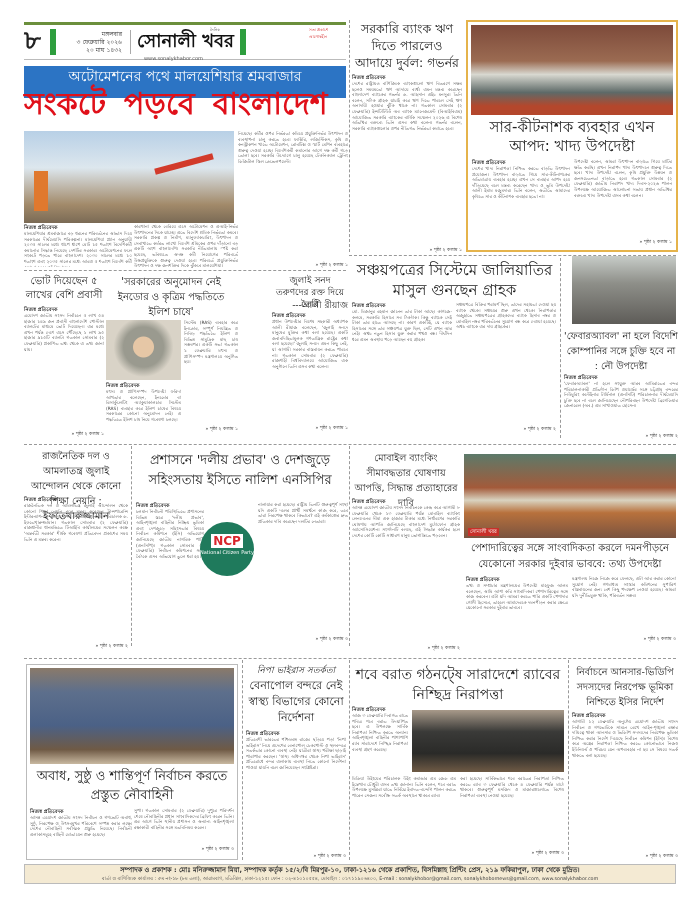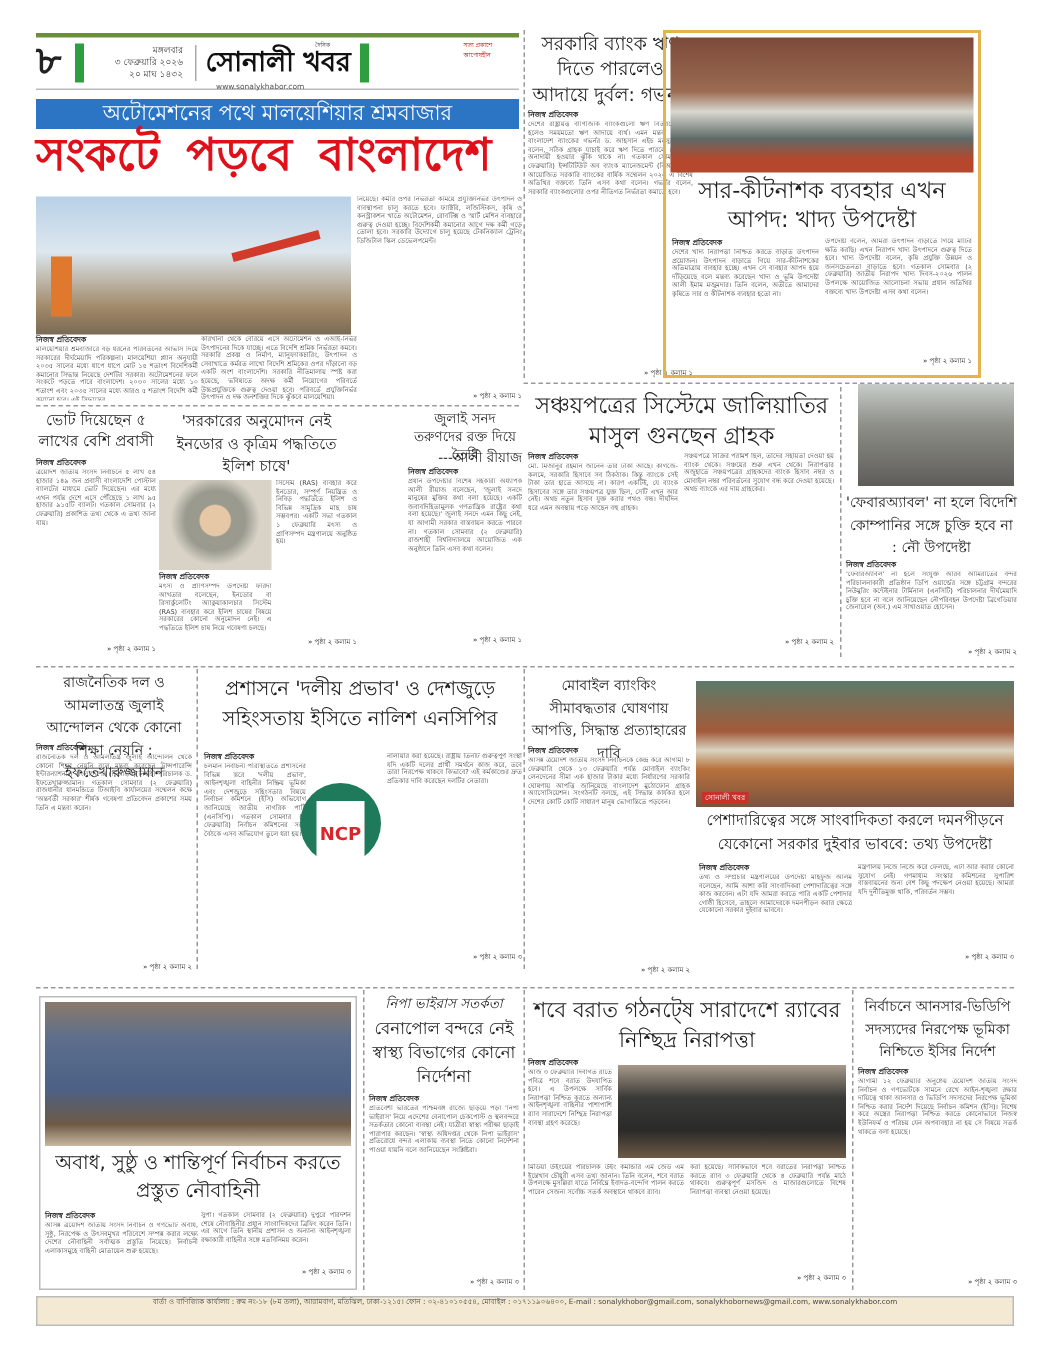--- a/index.html
+++ b/index.html
@@ -9,40 +9,40 @@
   .page-num { font-size: 26px; font-weight: bold; color: #222; width: 22px; margin-right: 4px; font-family: "DejaVu Serif", serif; }
   .green-bar { width: 6px; height: 26px; background: #2e9e3e; margin-right: 4px; }
   .section-logo { font-family: "DejaVu Serif", serif; font-size: 20px; color: #1b6ea8; font-style: italic; width: 90px; }
   .dateblock { font-size: 6px; text-align: right; line-height: 8px; width: 62px; color: #333; }
   .website { position: absolute; left: 120px; bottom: -2px; font-size: 5px; color: #555; }
   .paper-sep { width: 1px; height: 24px; background: #aaa; margin: 0 6px 0 8px; }
   .paper-brand { font-size: 18px; font-weight: bold; color: #111; font-family: "DejaVu Serif", serif; }
   .paper-tag { position: absolute; left: 186px; top: 2px; font-size: 4px; color: #444; }
   .paper-tag2 { position: absolute; left: 285px; top: 2px; font-size: 4px; color: #c00; }
 
-  .kicker { left: 24px; top: 66px; width: 322px; height: 20px; background: #2c74c4; color: #fff; font-size: 14px; text-align: center; line-height: 20px; }
+  .kicker { left: 24px; top: 66px; width: 322px; height: 32px; background: #2c74c4; color: #fff; font-size: 14px; text-align: center; line-height: 20px; }
   .lead-headline { left: 24px; top: 86px; width: 322px; height: 40px; color: #e0101a; font-size: 30px; font-weight: bold; text-align: left; line-height: 40px; font-family: Liberation Mono, monospace; }
   .photo-workers { left: 24px; top: 131px; width: 210px; height: 92px; background: linear-gradient(180deg,#b8d0e6 0%,#dde7ee 40%,#a28a6a 80%,#7a6a55 100%); }
   .photo-workers::before{content:"";position:absolute;left:10px;top:40px;width:14px;height:40px;background:#e0792e;}
   .photo-workers::after{content:"";position:absolute;left:130px;top:30px;width:60px;height:6px;background:#d23b2b;transform:rotate(-15deg);}
 
   .col-text { font-size: 4.4px; line-height: 5.6px; color: #444; text-align: justify; overflow: hidden; }
   .byline { font-size: 5px; font-weight: bold; color: #222; line-height: 7px; }
   .jump { font-size: 4.6px; color: #222; text-align: right; line-height: 6px; }
 
   .hl { color: #222; text-align: center; font-family: "DejaVu Sans", sans-serif; }
   .dotted-v { border-left: 1px dashed #999; }
   .dotted-h { border-top: 1px dashed #999; }
 
   .boxed { border: 2px solid #e5b34b; }
   .event-photo { background: linear-gradient(180deg,#7d4a3a 0%,#9b6b52 40%,#d8d8d0 55%,#5e6a68 75%,#b4472c 90%); }
   .portrait-gray { background: linear-gradient(180deg,#c7ccc8 0%,#8e8f89 40%,#5e5c58 100%); }
   .portrait-woman { background: radial-gradient(circle at 50% 45%,#e6c7a6 0 20%,#9a9a8f 22% 40%,#d9d3c7 60%); }
   .ncp-logo { width: 54px; height: 54px; border-radius: 50%; background: #1f7a5c; color: #fff; text-align: center; }
-  .ncp-logo .n { display:inline-block; margin-top: 12px; background:#fff; color:#d9262c; font-weight:bold; font-size: 12px; padding: 15px 2px; }
+  .ncp-logo .n { display:inline-block; margin-top: 12px; background:#fff; color:#d9262c; font-weight:bold; font-size: 12px; padding: 0 2px; }
   .ncp-logo .t { font-size: 5px; line-height: 6px; }
   .stage-photo { background: linear-gradient(180deg,#5c7a6a 0%,#a35a3a 40%,#d9d3c0 55%,#b8713c 70%,#7a5340 100%); }
   .navy-photo { background: linear-gradient(180deg,#8a7a6a 0%,#5d6f8c 25%,#4b6186 60%,#6f5a45 85%,#c8b8a0 100%); }
   .rab-photo { background: linear-gradient(180deg,#a89a8a 0%,#3a3a38 35%,#2a2a28 70%,#6e5a45 100%); }
 
   .footer { left: 24px; top: 864px; width: 652px; height: 20px; background: #f4ead3; border: 1px solid #bbb; text-align: center; }
   .footer .l1 { font-size: 6.6px; color: #333; line-height: 10px; font-weight: bold; }
   .footer .l2 { font-size: 4.8px; color: #444; line-height: 8px; }
 </style>
 </head>
@@ -80,21 +80,21 @@
 <div class="abs jump" style="left:238px;top:262px;width:110px;">» পৃষ্ঠা ২ কলাম ১</div>
 
 <div class="abs dotted-v" style="left:349px;top:20px;height:232px;"></div>
 <div class="abs hl" style="left:352px;top:20px;width:110px;font-size:12.5px;line-height:17px;">সরকারি ব্যাংক ঋণ দিতে পারলেও আদায়ে দুর্বল: গভর্নর</div>
 <div class="abs" style="left:352px;top:74px;width:110px;">
   <div class="byline">নিজস্ব প্রতিবেদক</div>
   <div class="col-text" style="height:166px">দেশের রাষ্ট্রায়ত্ত বাণিজ্যিক ব্যাংকগুলো ঋণ বিতরণে সক্ষম হলেও সময়মতো ঋণ আদায়ে ব্যর্থ। এমন মন্তব্য করেছেন বাংলাদেশ ব্যাংকের গভর্নর ড. আহসান এইচ মনসুর। তিনি বলেন, সঠিক গ্রাহক যাচাই করে ঋণ দিতে পারলে সেই ঋণ অনাদায়ী হওয়ার ঝুঁকি থাকে না। গতকাল সোমবার (২ ফেব্রুয়ারি) ইন্সটিটিউট অব ব্যাংক ম্যানেজমেন্ট (বিআইবিএম) আয়োজিত সরকারি ব্যাংকের বার্ষিক সম্মেলন ২০২৬ এ বিশেষ অতিথির বক্তব্যে তিনি এসব কথা বলেন। গভর্নর বলেন, সরকারি ব্যাংকগুলোর ওপর নীতিগত নির্ভরতা কমাতে হবে।</div>
   <div class="jump">» পৃষ্ঠা ২ কলাম ১</div>
 </div>
 
-<div class="abs boxed" style="left:442px;top:20px;width:212px;height:232px;">
+<div class="abs boxed" style="left:466px;top:20px;width:212px;height:232px;">
   <div class="event-photo" style="position:absolute;left:3px;top:3px;width:202px;height:90px;"></div>
   <div class="hl" style="position:absolute;left:3px;top:96px;width:202px;font-size:15px;line-height:19px;">সার-কীটনাশক ব্যবহার এখন আপদ: খাদ্য উপদেষ্টা</div>
   <div style="position:absolute;left:4px;top:137px;width:98px;">
     <div class="byline">নিজস্ব প্রতিবেদক</div>
     <div class="col-text" style="height:80px">দেশের খাদ্য নিরাপত্তা নিশ্চিত করতে বাড়তি উৎপাদন প্রয়োজন। উৎপাদন বাড়াতে গিয়ে সার-কীটনাশকের অতিমাত্রায় ব্যবহার হচ্ছে। এখন সে ব্যবহার আপদ হয়ে দাঁড়িয়েছে বলে মন্তব্য করেছেন খাদ্য ও ভূমি উপদেষ্টা আলী ইমাম মজুমদার। তিনি বলেন, অতীতে আমাদের কৃষিতে সার ও কীটনাশক ব্যবহার হতো না।</div>
   </div>
   <div style="position:absolute;left:106px;top:137px;width:98px;">
     <div class="col-text" style="height:80px">উপদেষ্টা বলেন, আমরা উৎপাদন বাড়াতে গিয়ে মাটির ক্ষতি করছি। এখন নিরাপদ খাদ্য উৎপাদনে গুরুত্ব দিতে হবে। খাদ্য উপদেষ্টা বলেন, কৃষি প্রযুক্তি উন্নয়ন ও জনসচেতনতা বাড়াতে হবে। গতকাল সোমবার (২ ফেব্রুয়ারি) জাতীয় নিরাপদ খাদ্য দিবস-২০২৬ পালন উপলক্ষে আয়োজিত আলোচনা সভায় প্রধান অতিথির বক্তব্যে খাদ্য উপদেষ্টা এসব কথা বলেন।</div>
     <div class="jump">» পৃষ্ঠা ২ কলাম ১</div>
   </div>
@@ -233,14 +233,15 @@
 
 <div class="abs dotted-v" style="left:568px;top:660px;height:200px;"></div>
 <div class="abs hl" style="left:572px;top:664px;width:106px;font-size:9.5px;line-height:15px;">নির্বাচনে আনসার-ভিডিপি সদস্যদের নিরপেক্ষ ভূমিকা নিশ্চিতে ইসির নির্দেশ</div>
 <div class="abs" style="left:572px;top:712px;width:106px;">
   <div class="byline">নিজস্ব প্রতিবেদক</div>
   <div class="col-text" style="height:134px">আগামী ১২ ফেব্রুয়ারি অনুষ্ঠেয় ত্রয়োদশ জাতীয় সংসদ নির্বাচন ও গণভোটকে সামনে রেখে আইন-শৃঙ্খলা রক্ষার দায়িত্বে থাকা আনসার ও ভিডিপি সদস্যদের নিরপেক্ষ ভূমিকা নিশ্চিত করার নির্দেশ দিয়েছে নির্বাচন কমিশন (ইসি)। বিশেষ করে অস্ত্রের নিরাপত্তা নিশ্চিত করতে কোনোভাবে নিজস্ব ইউনিফর্ম ও পরিচয় যেন অপব্যবহার না হয় সে বিষয়ে সতর্ক থাকতে বলা হয়েছে।</div>
   <div class="jump">» পৃষ্ঠা ২ কলাম ৩</div>
 </div>
 
 <div class="abs footer">
+  <div class="l1">সম্পাদক ও প্রকাশক : মোঃ মনিরুজ্জামান মিয়া, সম্পাদক কর্তৃক ১৫/২/বি মিরপুর-১০, ঢাকা-১২১৬ থেকে প্রকাশিত, বিসমিল্লাহ প্রিন্টিং প্রেস, ২১৯ ফকিরাপুল, ঢাকা থেকে মুদ্রিত।</div>
   <div class="l2">বার্তা ও বাণিজ্যিক কার্যালয় : রুম নং-১৮ (৮ম তলা), আরামবাগ, মতিঝিল, ঢাকা-১২১৫। ফোন : ০২-৪১০১০৫৫৪, মোবাইল : ০১৭১১৯০৬৪০০, E-mail : sonalykhobor@gmail.com, sonalykhobornews@gmail.com, www.sonalykhabor.com</div>
 </div>
 
 </body></html>

